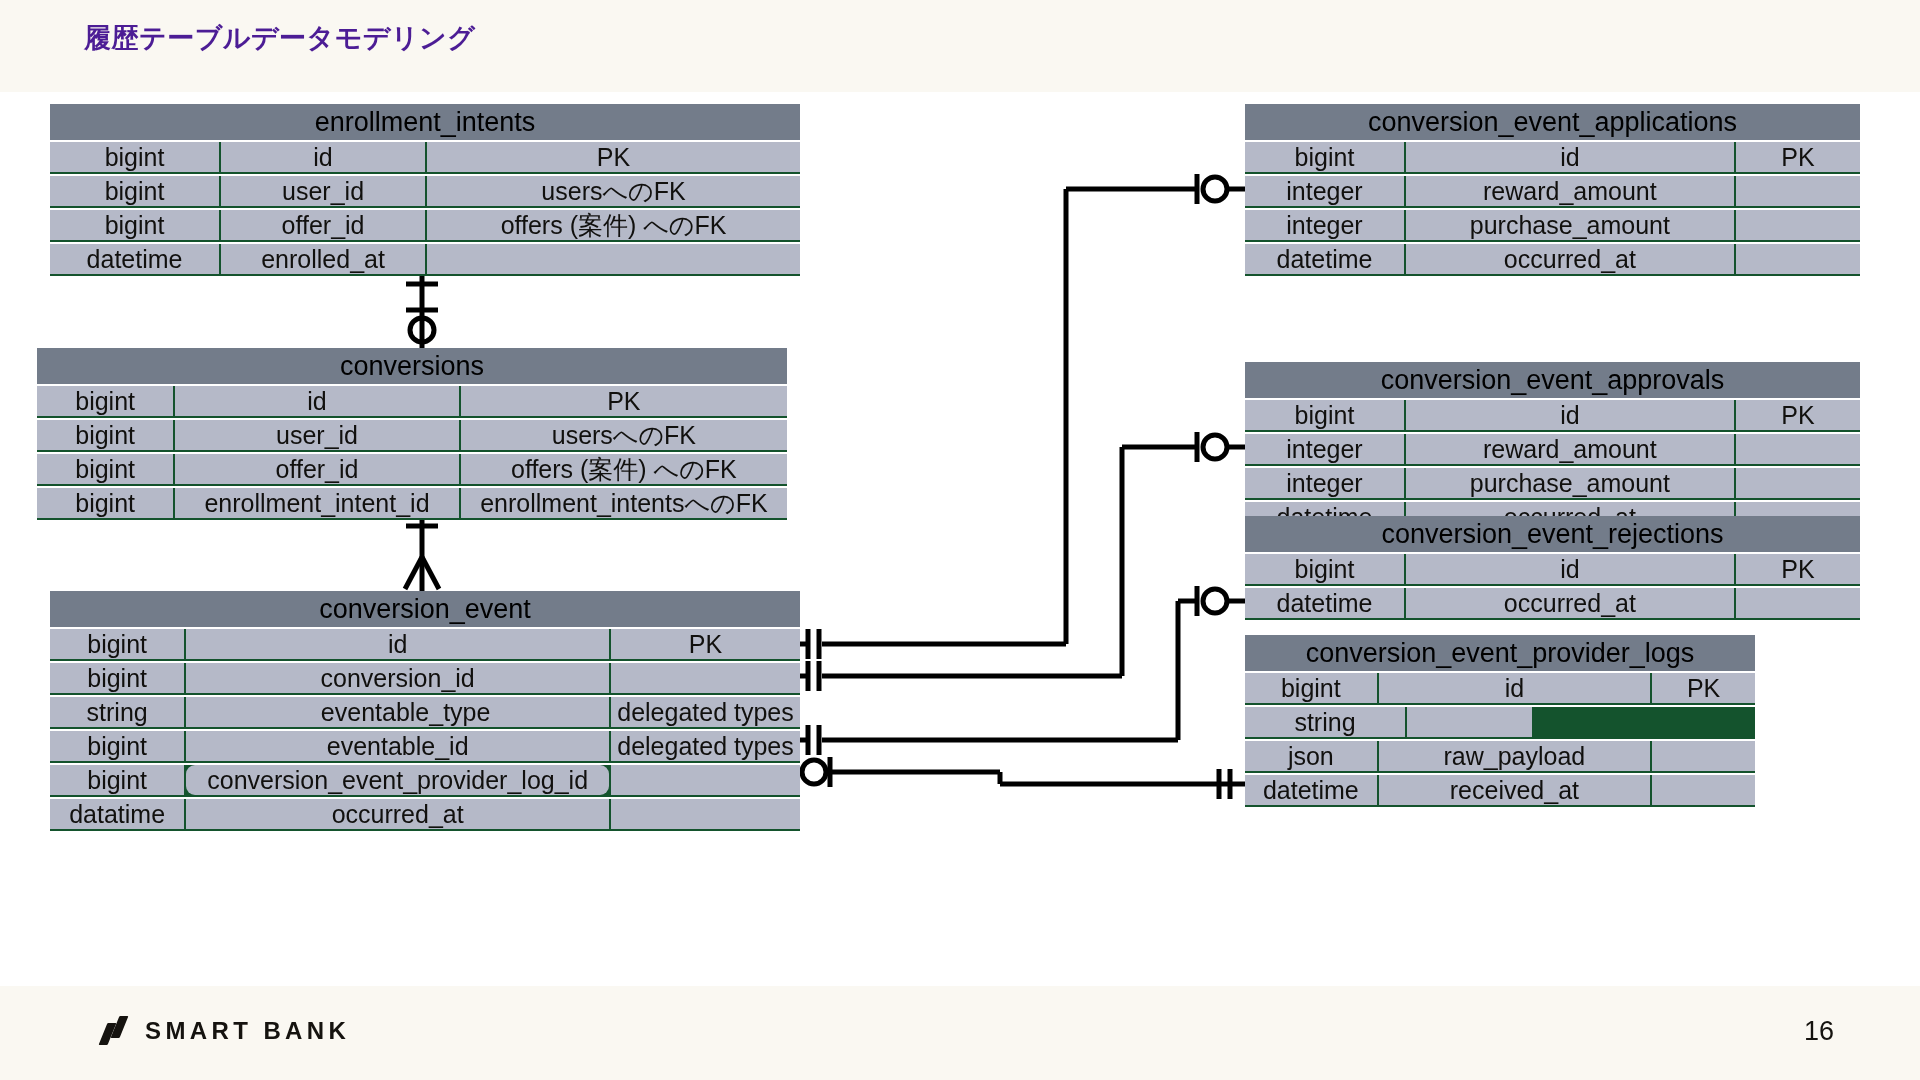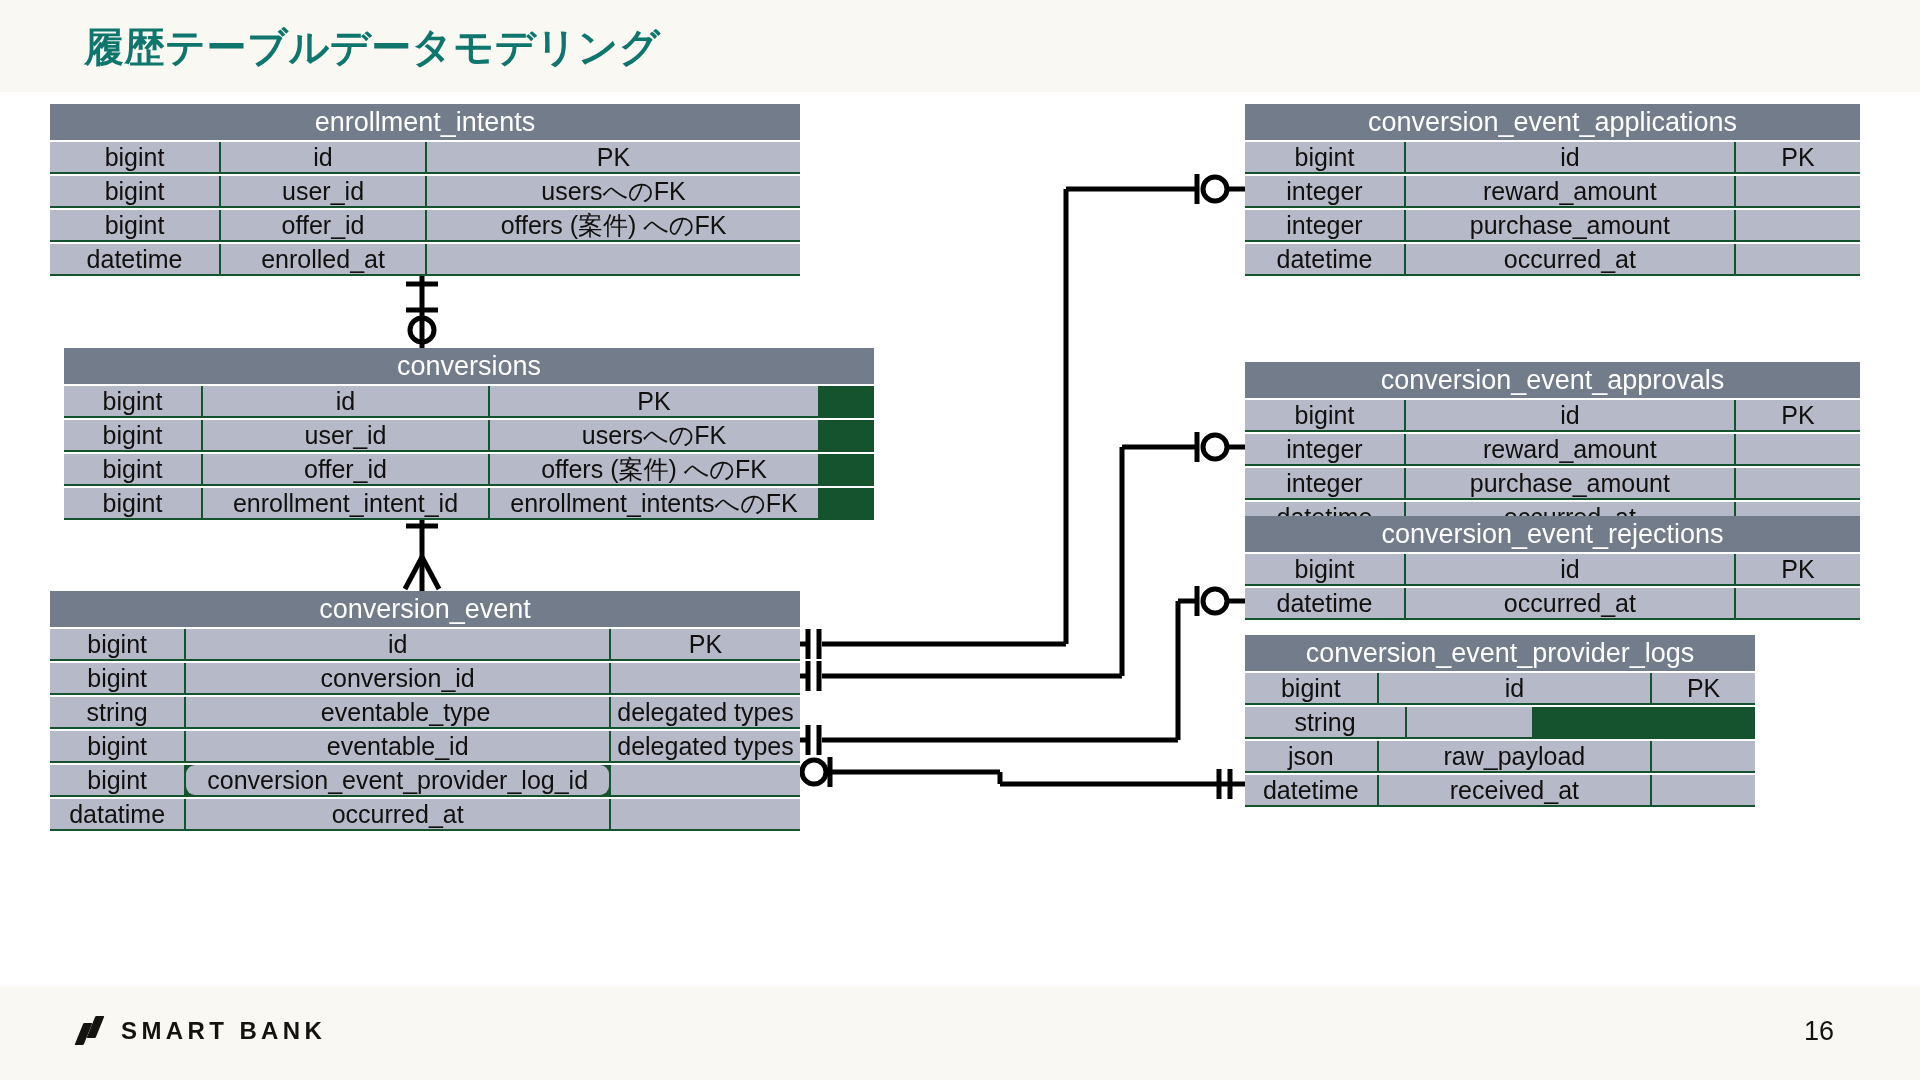--- a/index.html
+++ b/index.html
@@ -21,23 +21,23 @@
     left: 0; top: 0;
     width: 1920px;
     height: 92px;
     background: #faf8f2;
     box-sizing: border-box;
   }
   #page-title {
     position: absolute;
     left: 84px;
     top: 20px;
-    font-size: 40px;
+    font-size: 27px;
     font-weight: 700;
-    color: #0f766e;
+    color: #4c1d95;
     letter-spacing: 0.5px;
     white-space: nowrap;
   }
 
   
   #diagram-canvas {
     position: absolute;
     left: 0;
     top: 92px;
     width: 1920px;
@@ -49,21 +49,21 @@
   #slide-footer {
     position: absolute;
     left: 0;
     top: 986px;
     width: 1920px;
     height: 94px;
     background: #faf8f2;
   }
   #brand-logo {
     position: absolute;
-    left: 76px;
+    left: 100px;
     top: 28px;
     height: 34px;
     display: flex;
     align-items: center;
     gap: 15px;
   }
   #brand-mark {
     position: relative;
     width: 30px;
     height: 32px;
@@ -93,21 +93,21 @@
   }
 
   
   .entity {
     position: absolute;
     box-sizing: border-box;
     border-collapse: collapse;
   }
   .entity .ent-title {
     background: #737c8a;
-    color: #ffffff;
+    color: #000000;
     font-size: 27px;
     text-align: center;
     line-height: 36px;
     height: 36px;
     white-space: nowrap;
     overflow: hidden;
   }
   .entity .ent-row {
     display: flex;
     height: 32px;
@@ -207,21 +207,21 @@
         <div class="ent-cell" style="width: 170px;">bigint</div>
         <div class="ent-cell" style="width: 205px;">offer_id</div>
         <div class="ent-cell" style="width: 375px;">offers (案件) へのFK</div>
       </div>
       <div class="ent-row">
         <div class="ent-cell" style="width: 170px;">datetime</div>
         <div class="ent-cell" style="width: 205px;">enrolled_at</div>
         <div class="ent-cell" style="width: 375px;"></div>
       </div>
     </div>
-    <div class="entity" style="left: 64px; top: 256px; width: 810px;">
+    <div class="entity" style="left: 37px; top: 256px; width: 750px;">
       <div class="ent-title">conversions</div>
       <div class="ent-row">
         <div class="ent-cell" style="width: 137px;">bigint</div>
         <div class="ent-cell" style="width: 285px;">id</div>
         <div class="ent-cell" style="width: 328px;">PK</div>
       </div>
       <div class="ent-row">
         <div class="ent-cell" style="width: 137px;">bigint</div>
         <div class="ent-cell" style="width: 285px;">user_id</div>
         <div class="ent-cell" style="width: 328px;">usersへのFK</div>

